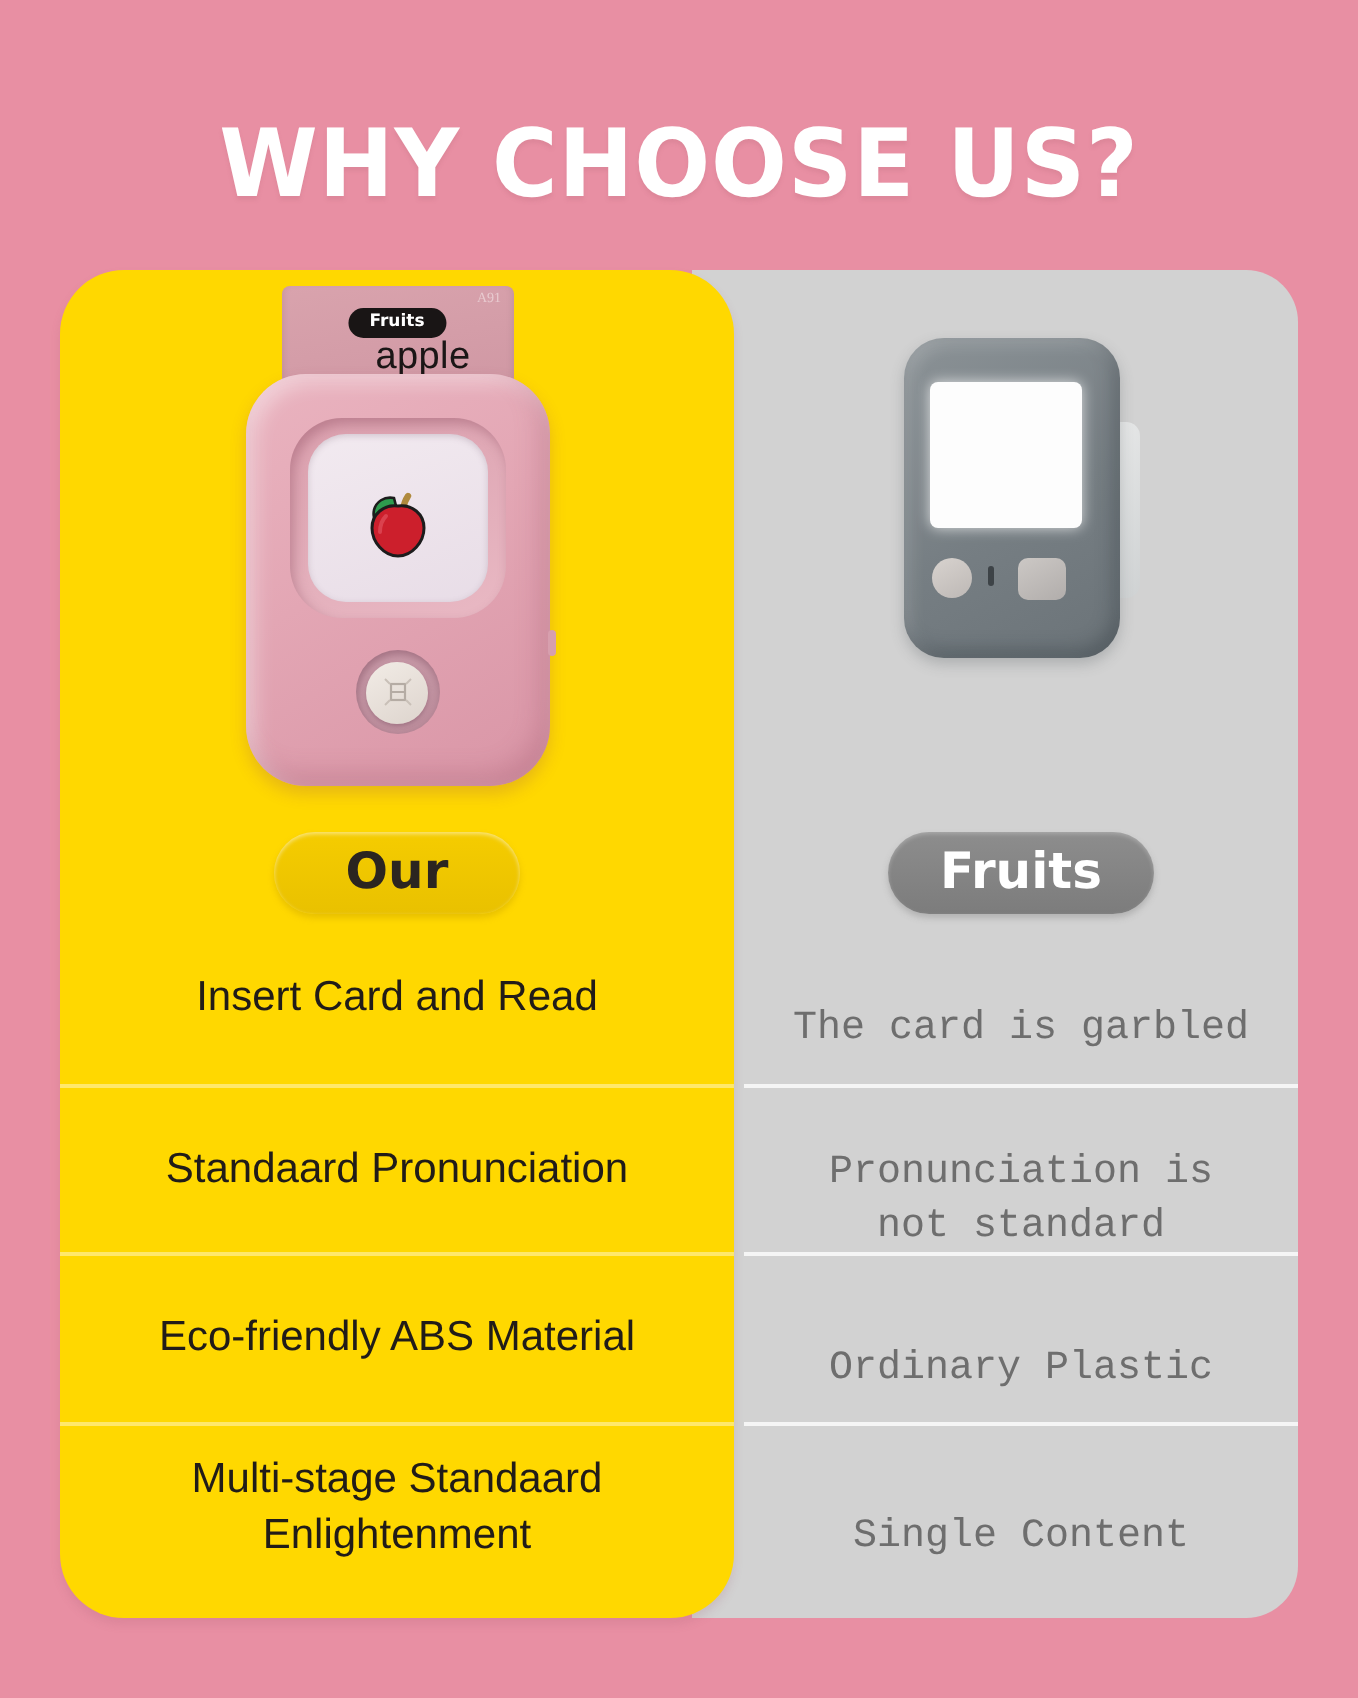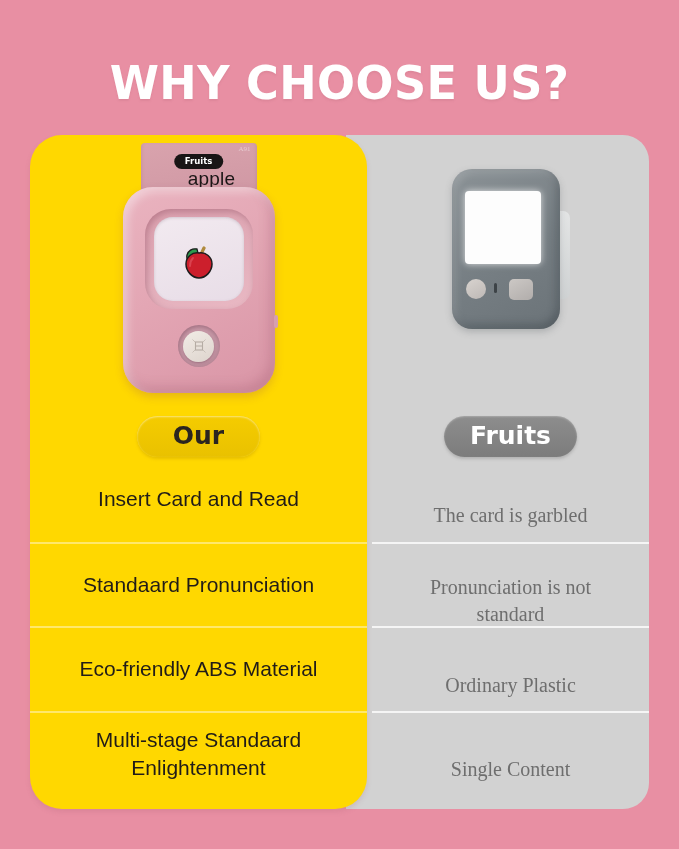--- a/index.html
+++ b/index.html
@@ -343,21 +343,21 @@
   .feature-text-our {
     color: #211c18;
     font-size: 21px;
     line-height: 1.32;
     font-family: "Liberation Sans", sans-serif;
   }
   .feature-text-others {
     color: #6e6e6e;
     font-size: 20px;
     line-height: 1.34;
-    font-family: Liberation Serif, serif;
+    font-family: Liberation Mono, monospace;
     margin-top: 32px;
   }
 </style>
 </head>
 <body>
 
 <div id="page-title">WHY CHOOSE US?</div>
 
 <div id="comparison-board">
 

